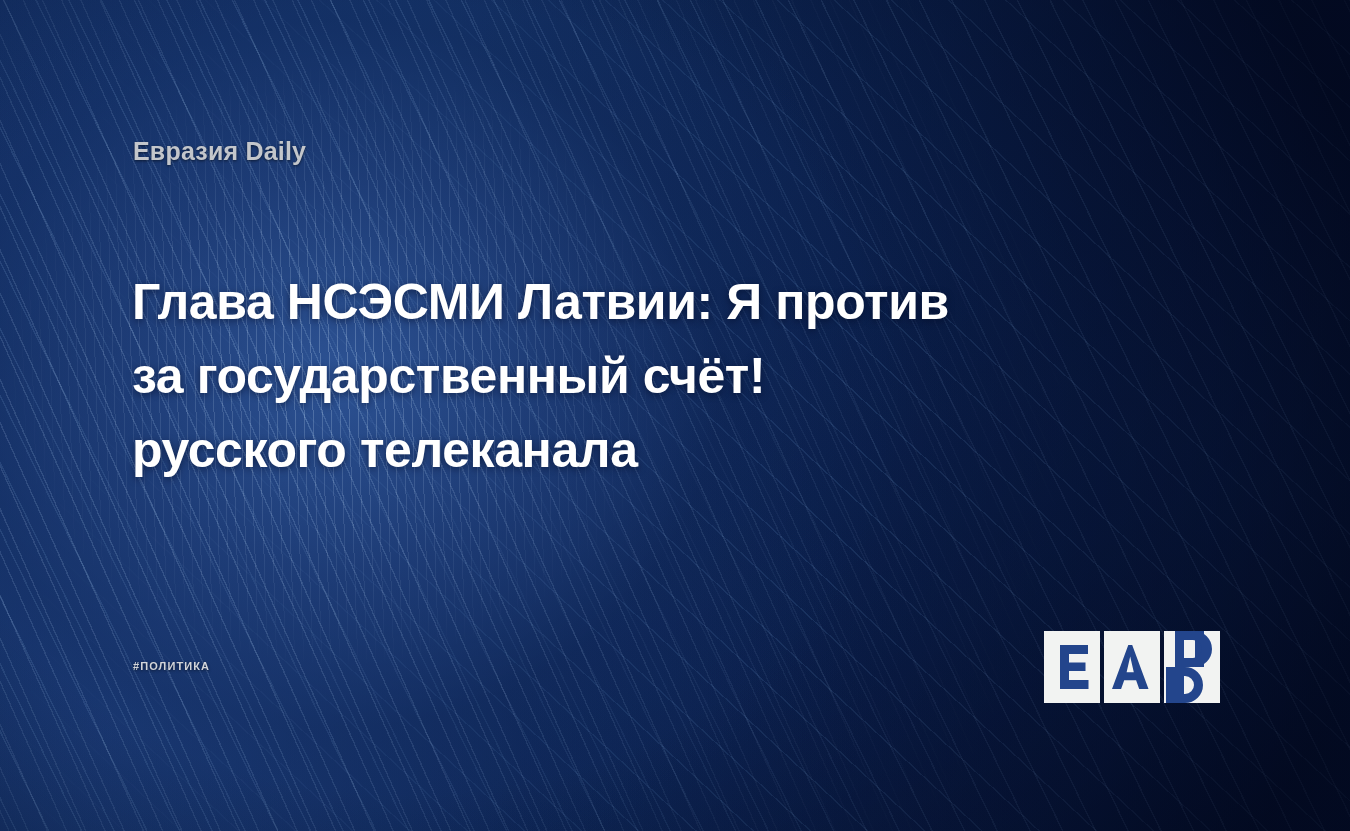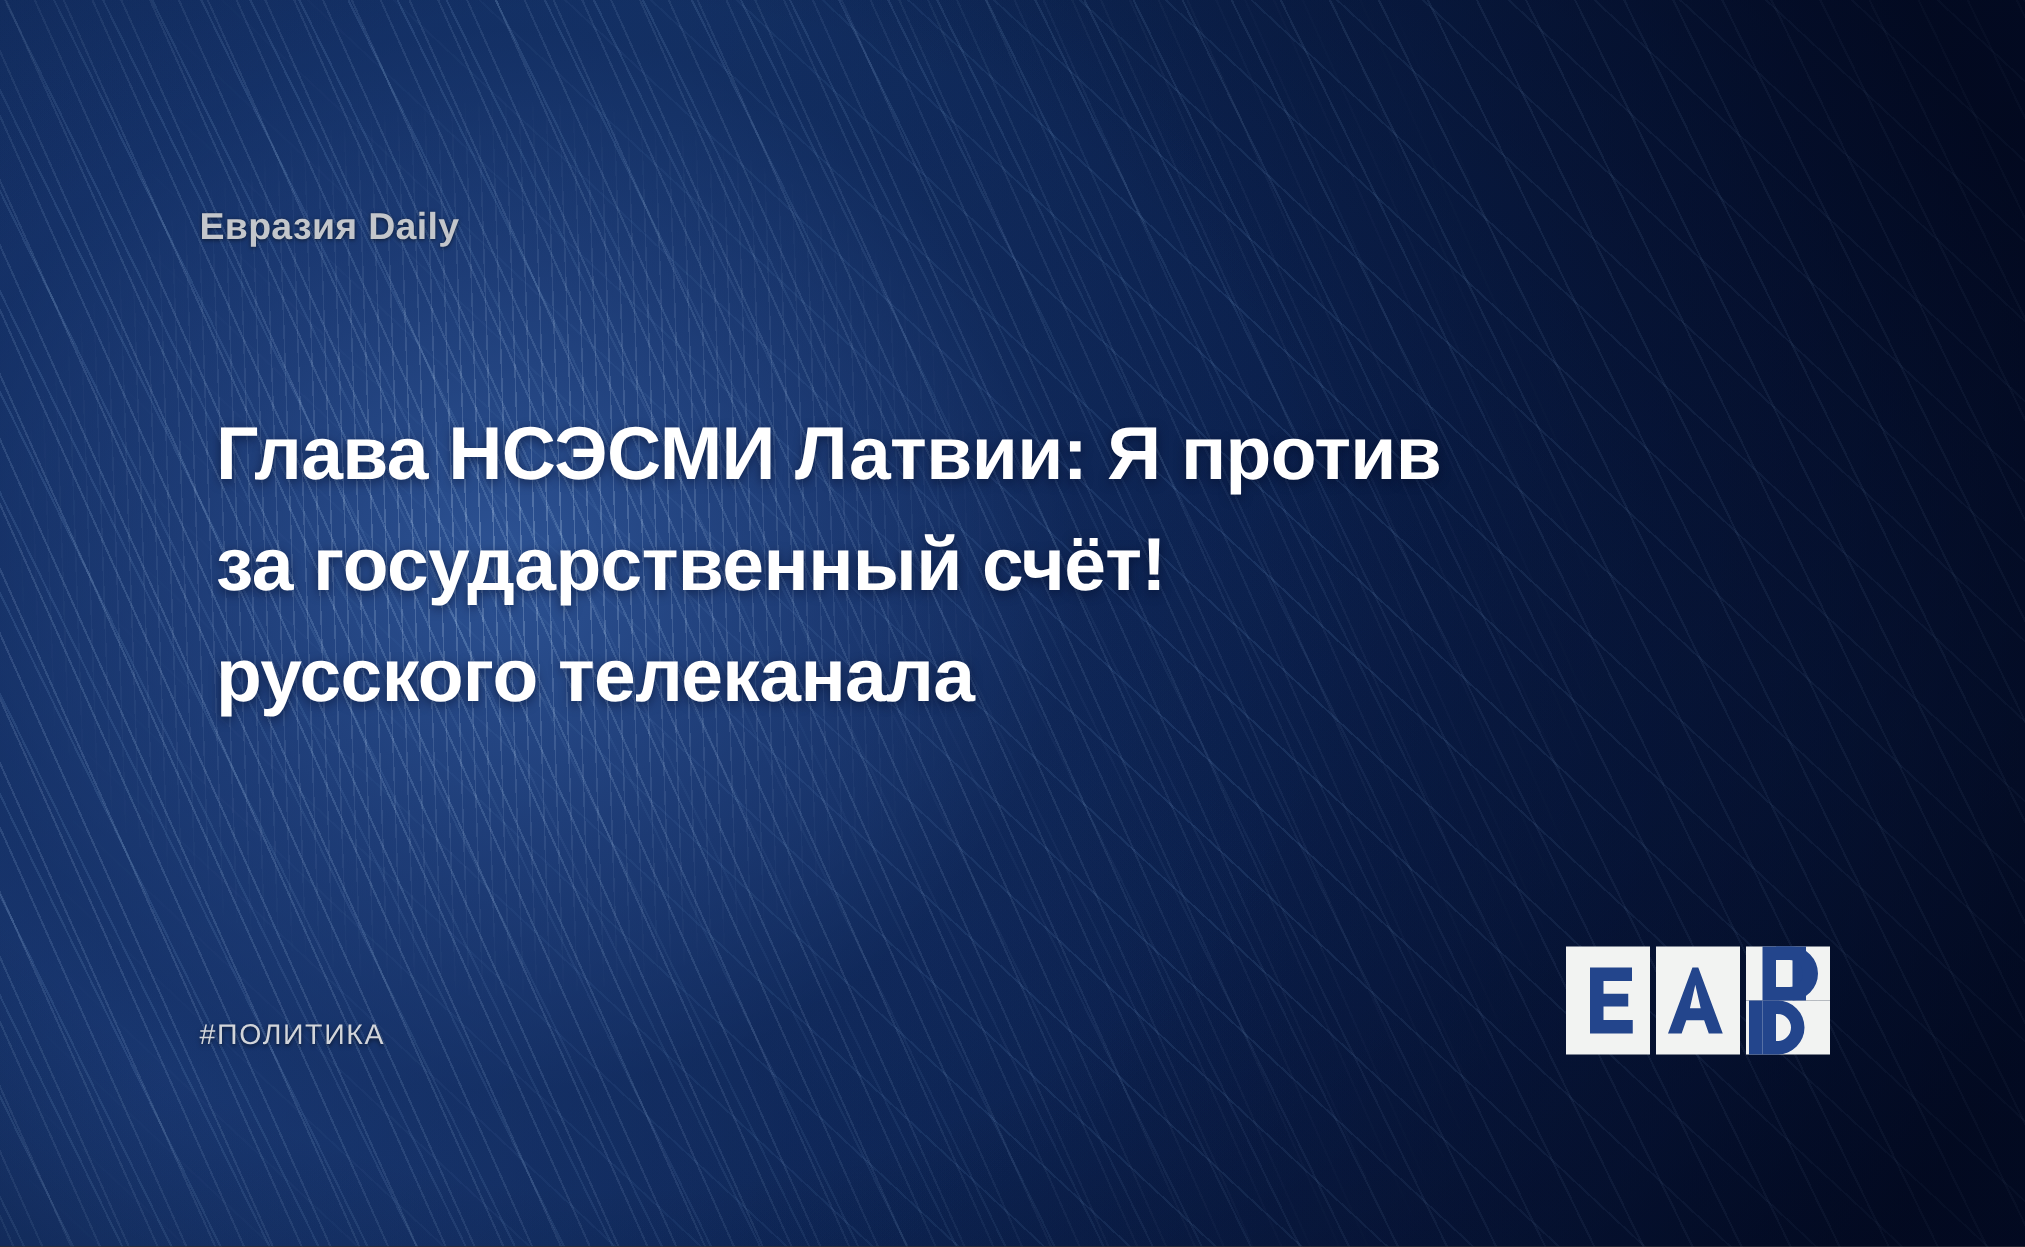--- a/index.html
+++ b/index.html
@@ -166,29 +166,28 @@
     font-size: 50px;
     line-height: 74px;
     font-weight: bold;
     color: #ffffff;
     letter-spacing: -0.4px;
     text-shadow: 0 2px 7px rgba(0,10,35,0.55);
   }
   #headline .hl-line {
     display: block;
     white-space: nowrap;
-    margin-left: 12px;
   }
 
   #topic-tag {
     position: absolute;
     left: 133px;
-    top: 680px;
-    font-size: 19px;
-    font-weight: normal;
+    top: 660px;
+    font-size: 11px;
+    font-weight: bold;
     letter-spacing: 1.1px;
     color: #d2d5da;
     text-shadow: 0 1px 3px rgba(0,0,0,0.55);
     white-space: nowrap;
   }
 
   
   #brand-logo {
     position: absolute;
     left: 1044px;

